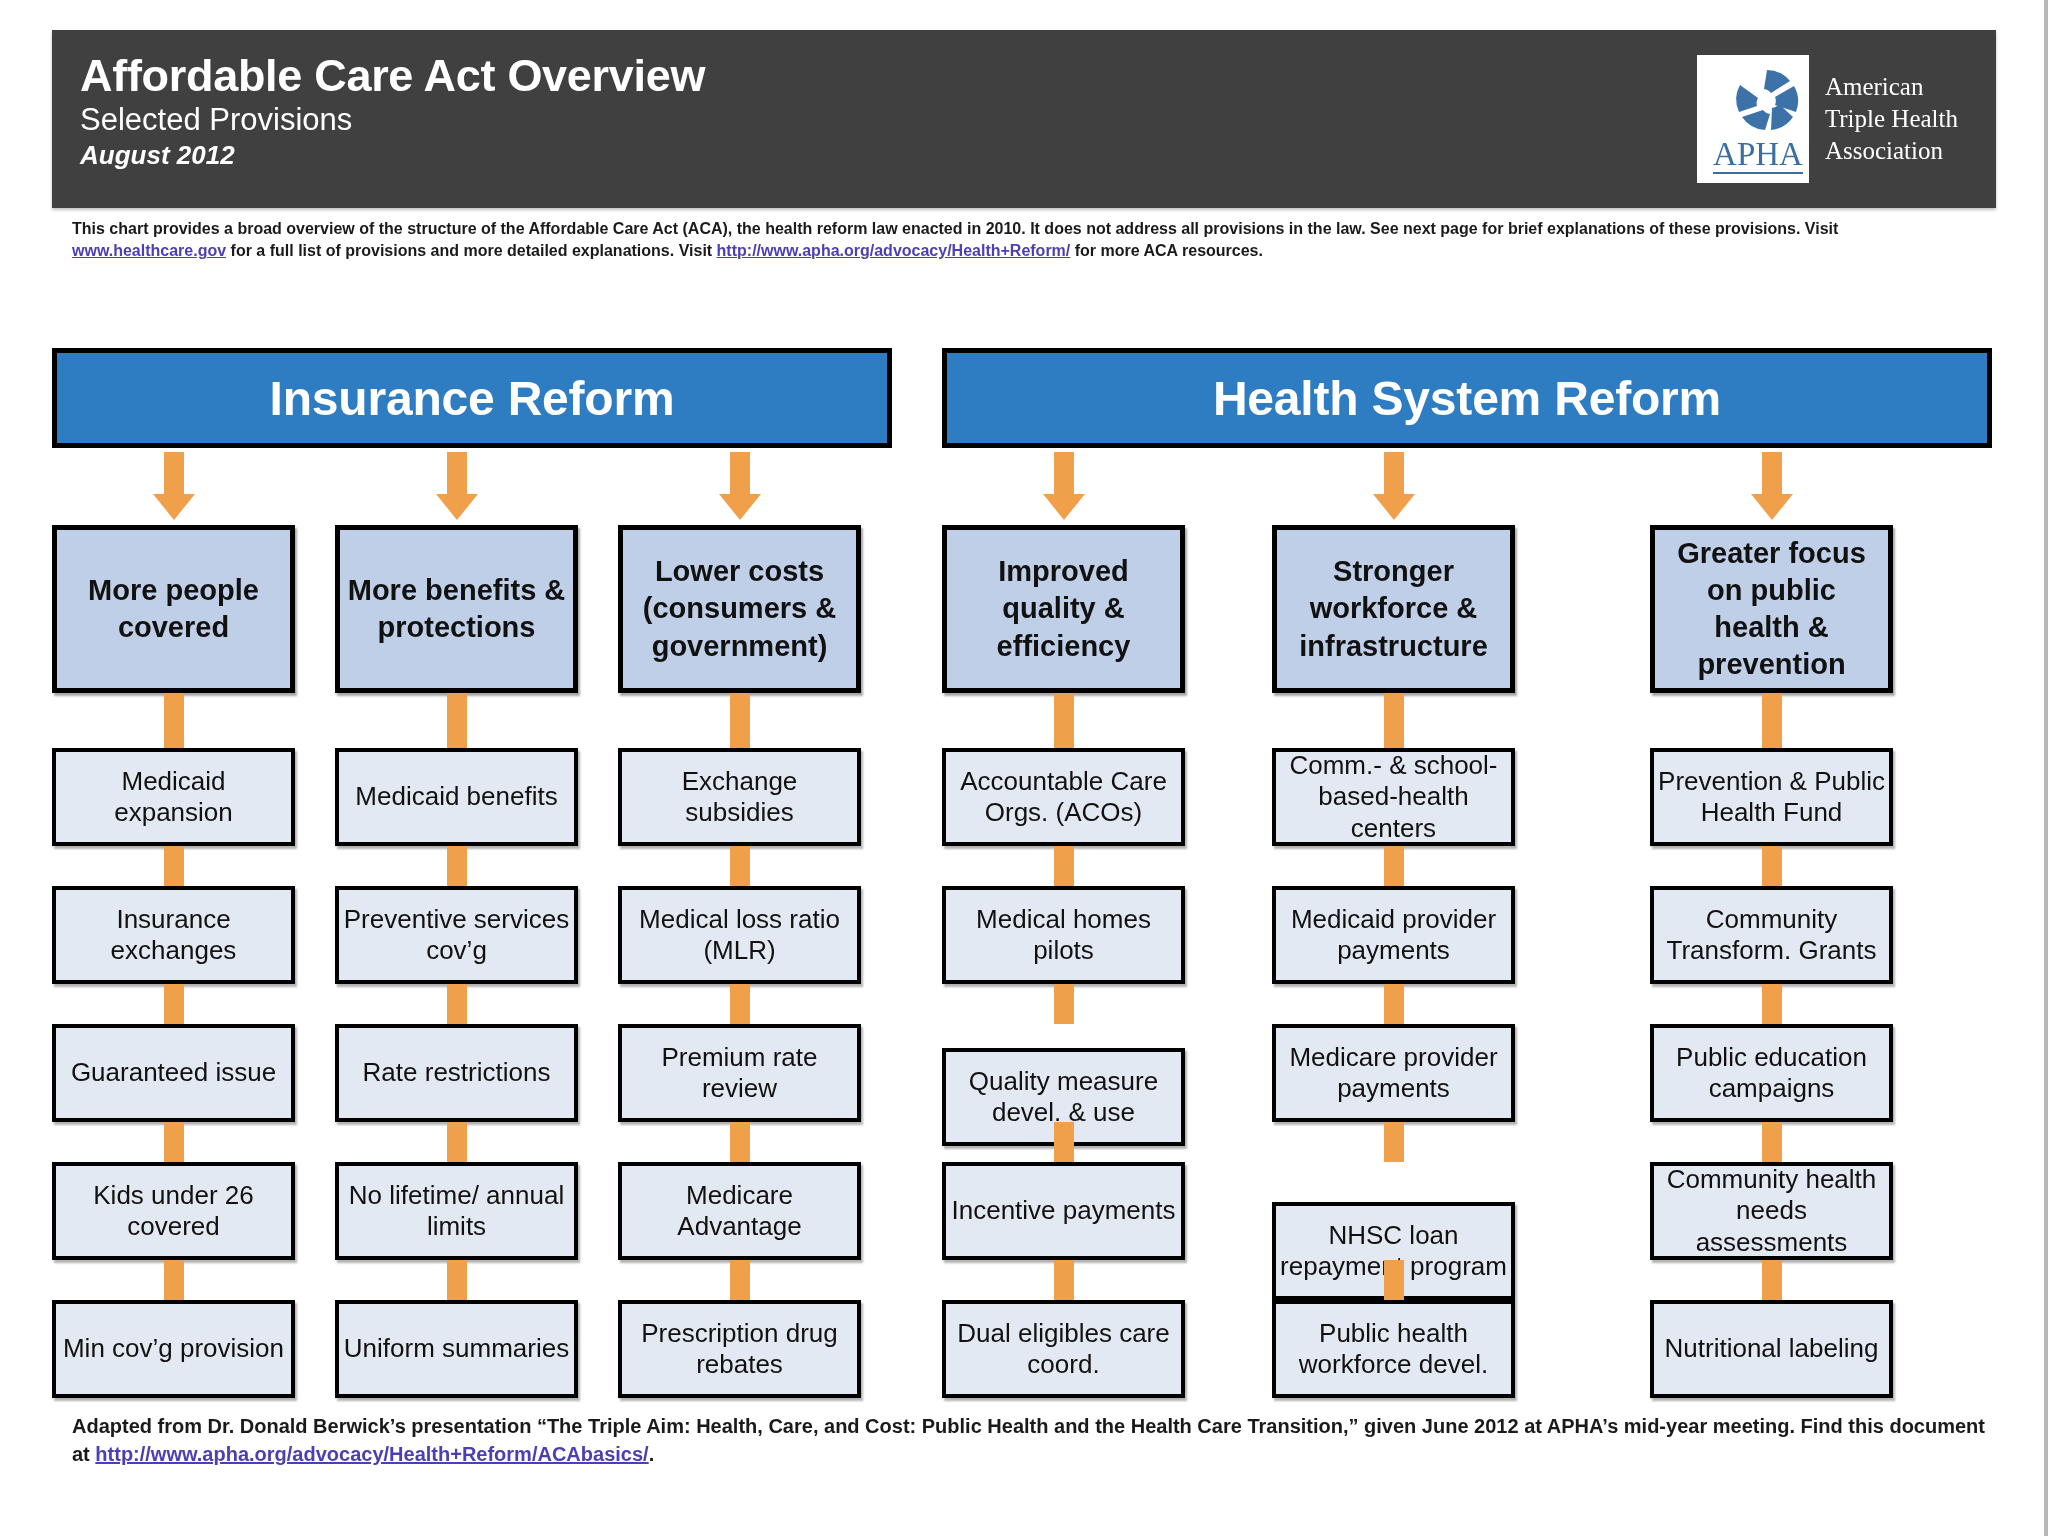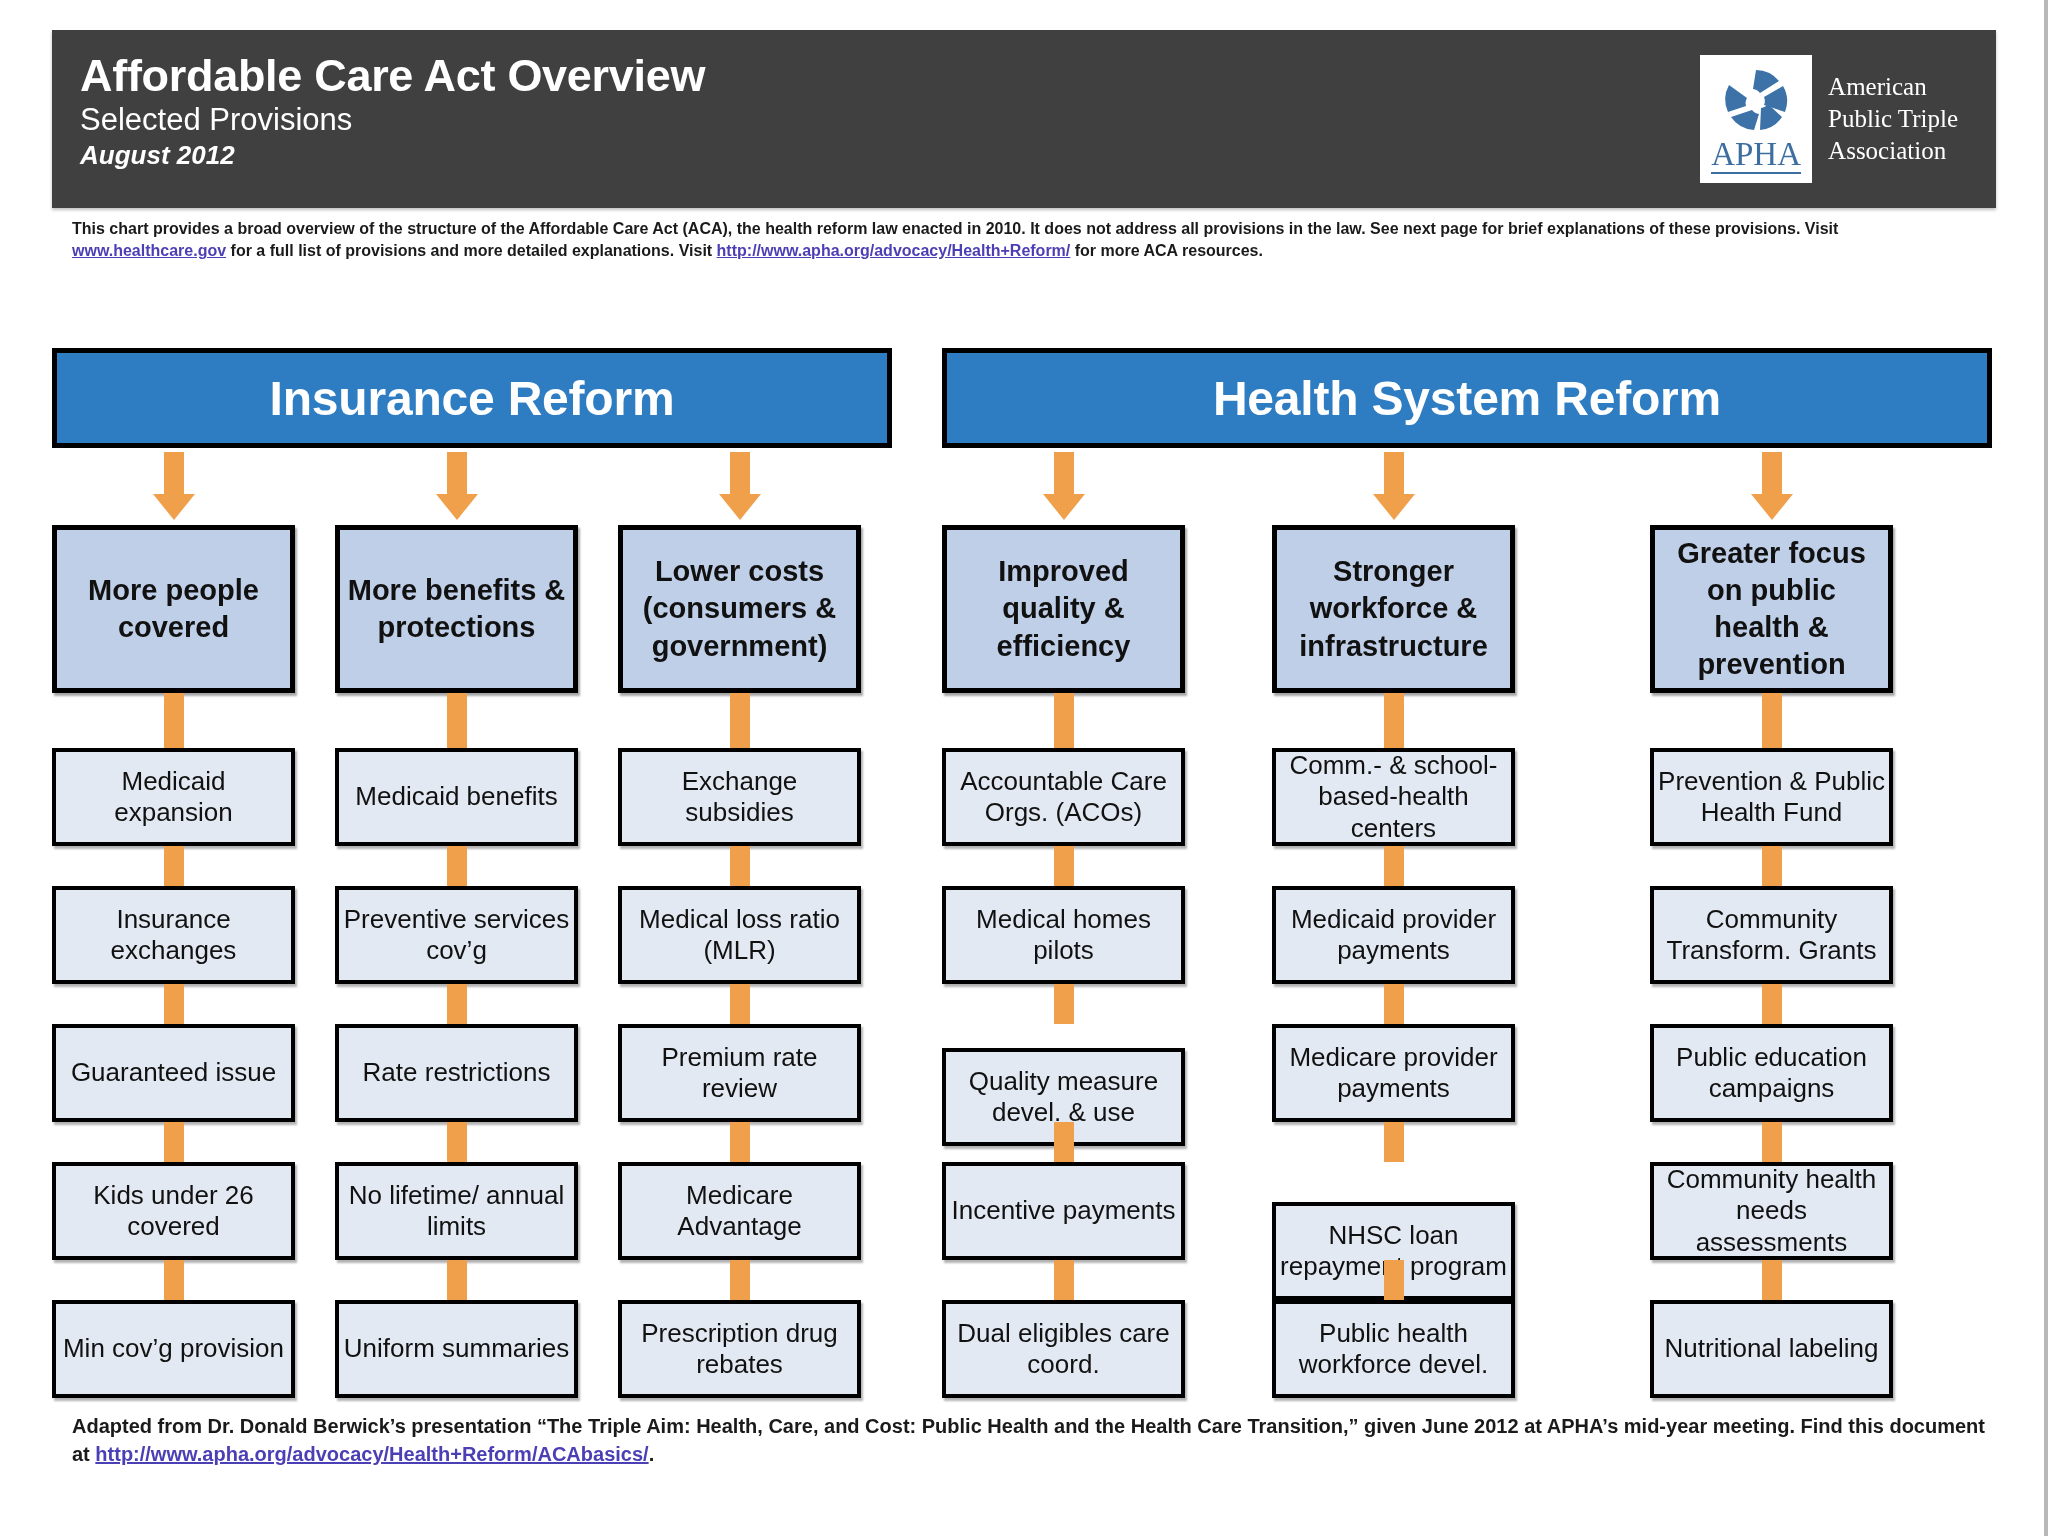--- a/index.html
+++ b/index.html
@@ -67,21 +67,21 @@
     align-items: center;
     padding-right: 38px;
     gap: 16px;
   }
   .logo-mark {
     width: 112px;
     height: 128px;
     background: #ffffff;
     display: flex;
     flex-direction: column;
-    align-items: center;
+    align-items: flex-end;
     justify-content: center;
     padding: 4px 6px;
     box-sizing: border-box;
   }
   .logo-mark svg { display:block; }
   .logo-apha {
     font-family: "Liberation Serif", serif;
     font-size: 33px;
     letter-spacing: 0px;
     color: #3C6E9F;
@@ -232,21 +232,21 @@
               <path d="M34 66 a30 30 0 0 1 -23 -13 l21 -7 a10 10 0 0 0 7 4 z"></path>
               <path d="M8 48 a30 30 0 0 1 1 -27 l18 13 a10 10 0 0 0 -1 8 z"></path>
             </g>
             <circle cx="36" cy="36" r="7" fill="#ffffff"></circle>
           </svg>
         </span>
         <div class="logo-apha">APHA</div>
       </div>
       <div class="logo-text">
         <div>American</div>
-        <div>Public Triple</div>
+        <div>Triple Health</div>
         <div>Association</div>
       </div>
     </div>
   </div>
 
   <div class="intro">
     <span>This chart provides a broad overview of the structure of the Affordable Care Act (ACA), the health reform law enacted in 2010. It does not address all provisions in the law. See next page for brief explanations of these provisions. Visit </span><a href="#">www.healthcare.gov</a><span> for a full list of provisions and more detailed explanations. Visit </span><a href="#">http://www.apha.org/advocacy/Health+Reform/</a><span> for more ACA resources.</span>
   </div>
 
   <div class="sec-header" id="sec-health">Health System Reform</div>

